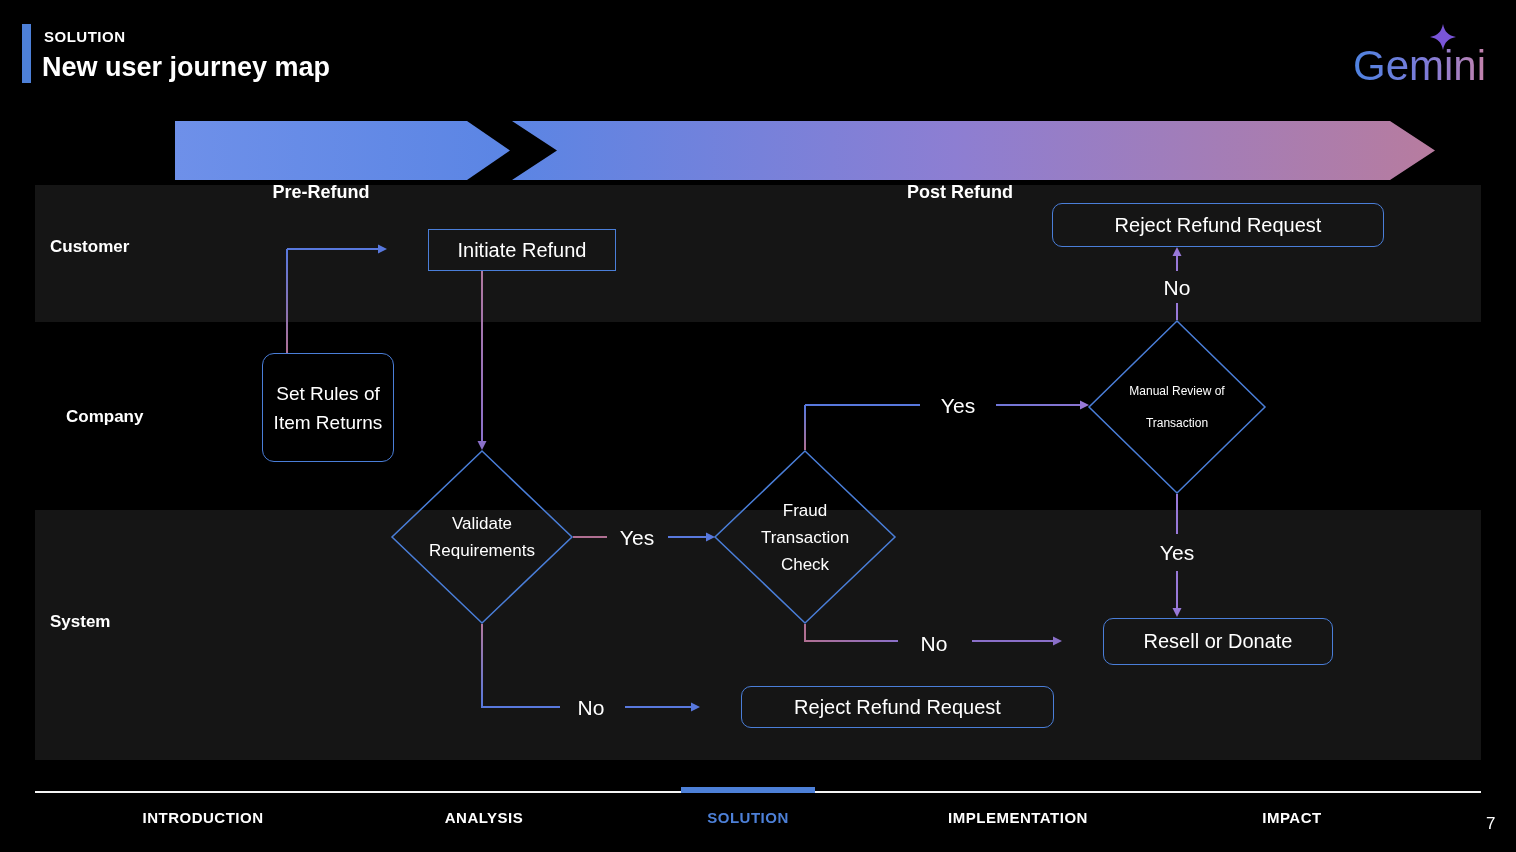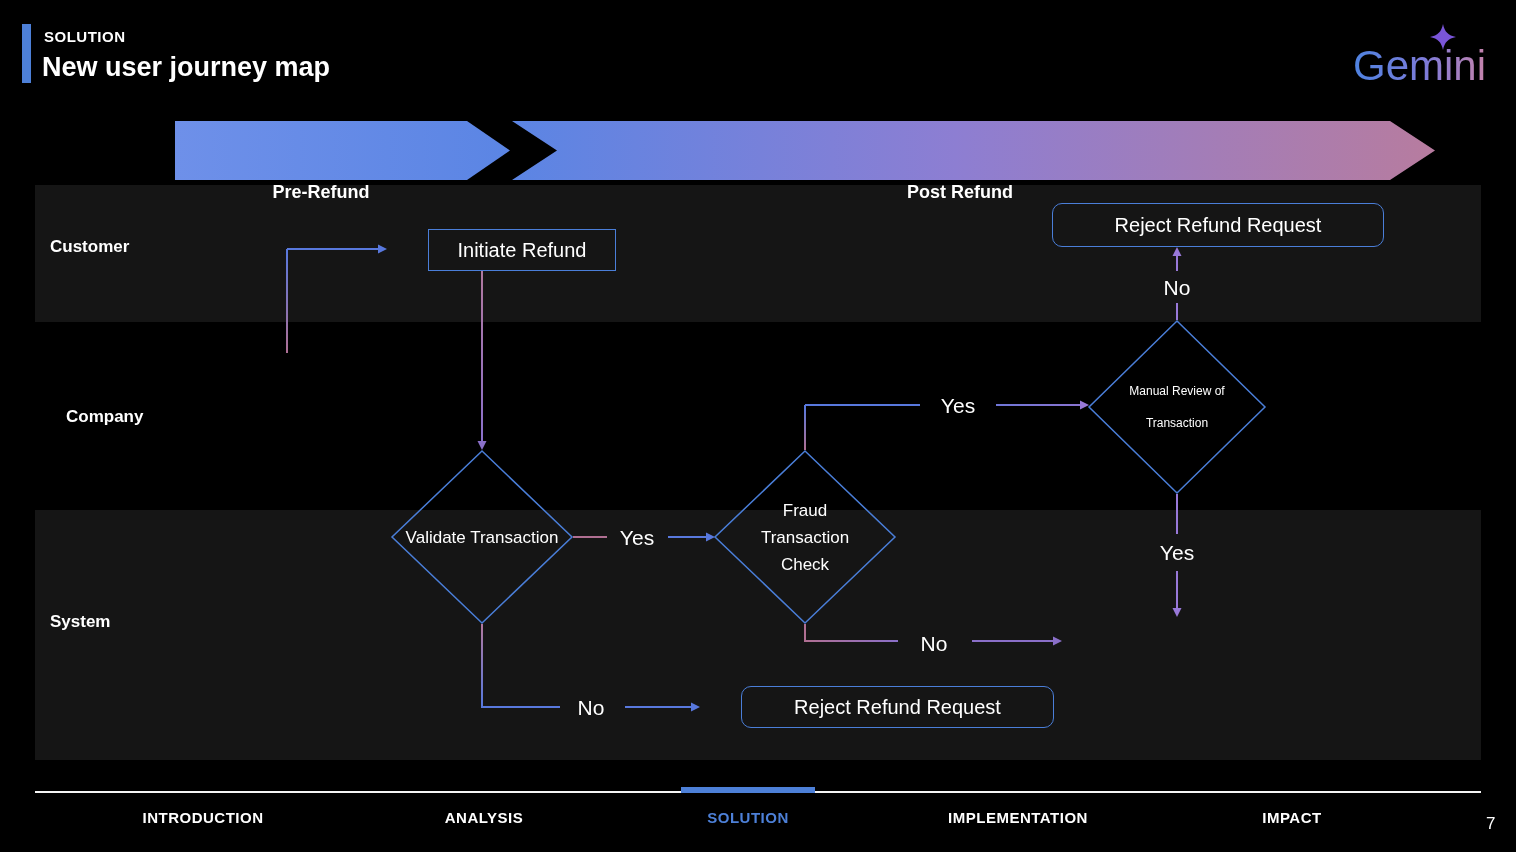--- a/index.html
+++ b/index.html
@@ -167,23 +167,25 @@
 
   <div class="abs banner-label pre">Pre-Refund</div>
   <div class="abs banner-label post">Post Refund</div>
 
   <div class="abs lane-label" style="top:237px;">Customer</div>
   <div class="abs lane-label" style="top:407px;margin-left:16px;">Company</div>
   <div class="abs lane-label" style="top:612px;">System</div>
 
   <div class="abs node n-initiate">Initiate Refund</div>
   <div class="abs node rounded n-reject-top">Reject Refund Request</div>
+  <div class="abs node n-set-rules">Set Rules of Item Returns</div>
+  <div class="abs node rounded n-resell">Resell or Donate</div>
   <div class="abs node rounded n-reject-bottom">Reject Refund Request</div>
 
-  <div class="abs diamond-label d-validate">Validate Transaction</div>
+  <div class="abs diamond-label d-validate">Validate Requirements</div>
   <div class="abs diamond-label d-fraud">Fraud Transaction Check</div>
   <div class="abs diamond-label d-manual">Manual Review of Transaction</div>
 
   <div class="abs edge-label" style="left:637px; top:538px;">Yes</div>
   <div class="abs edge-label" style="left:591px; top:708px;">No</div>
   <div class="abs edge-label" style="left:958px; top:406px;">Yes</div>
   <div class="abs edge-label" style="left:934px; top:644px;">No</div>
   <div class="abs edge-label" style="left:1177px; top:288px;">No</div>
   <div class="abs edge-label" style="left:1177px; top:553px;">Yes</div>
 

